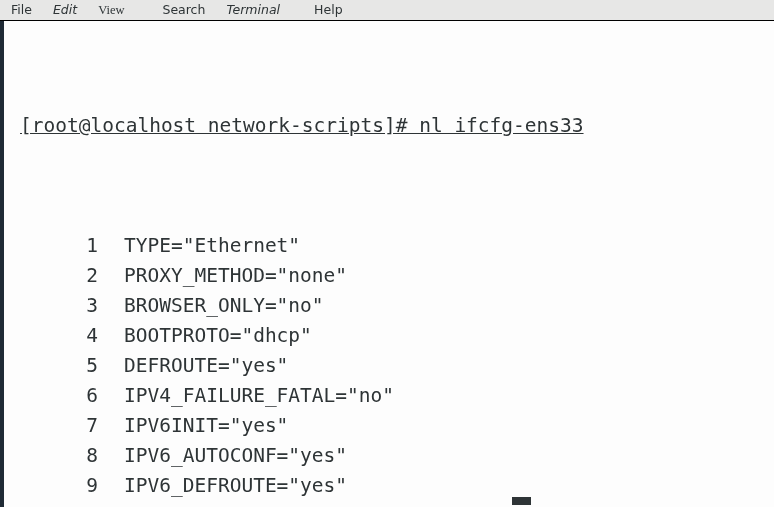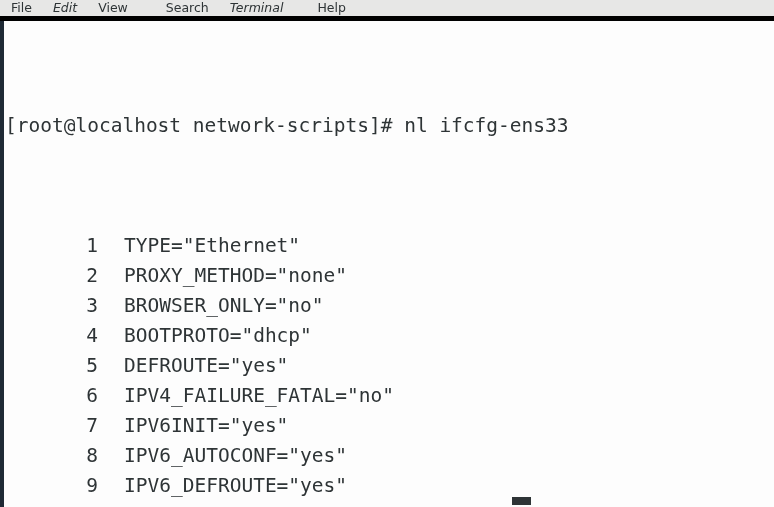--- a/index.html
+++ b/index.html
@@ -34,39 +34,39 @@
   }
 
   
   #menu-bar {
     position: absolute;
     left: 0;
     top: 0;
     width: 774px;
     height: 21px;
     background: #e7e7e6;
-    border-bottom: 5px solid #000000;
+    border-bottom: 1px solid #000000;
     box-sizing: border-box;
     display: flex;
     align-items: center;
     z-index: 10;
   }
   .menu-item {
     font-family: "DejaVu Sans", sans-serif;
     font-size: 12.5px;
     color: #2e3436;
     line-height: 20px;
     padding: 0 8px;
     white-space: nowrap;
     cursor: default;
     user-select: none;
   }
   #menu-item-file    { margin-left: 3px; }
   #menu-item-edit    { margin-left: 5px; font-style: italic; }
-  #menu-item-view    { margin-left: 5px; }
+  #menu-item-view    { margin-left: 5px; font-family: Liberation Serif, serif; }
   #menu-item-search  { margin-left: 22px; text-align: center; }
   #menu-item-terminal{ margin-left: 5px; font-style: italic; }
   #menu-item-help    { margin-left: 18px; }
 
   
   #terminal-body {
     position: absolute;
     left: 4px;
     top: 21px;
     width: 770px;
@@ -81,21 +81,22 @@
   }
 
   .term-line {
     height: 30px;
     line-height: 30px;
     white-space: pre;
     letter-spacing: 0px;
   }
 
   #prompt-line {
-    padding-left: 1px;
+    padding-left: 16px;
+    text-decoration: underline;
   }
 
   .nl-line {
     display: block;
   }
   .nl-linenum {
     display: inline-block;
     width: 94px;
     text-align: right;
     white-space: pre;

